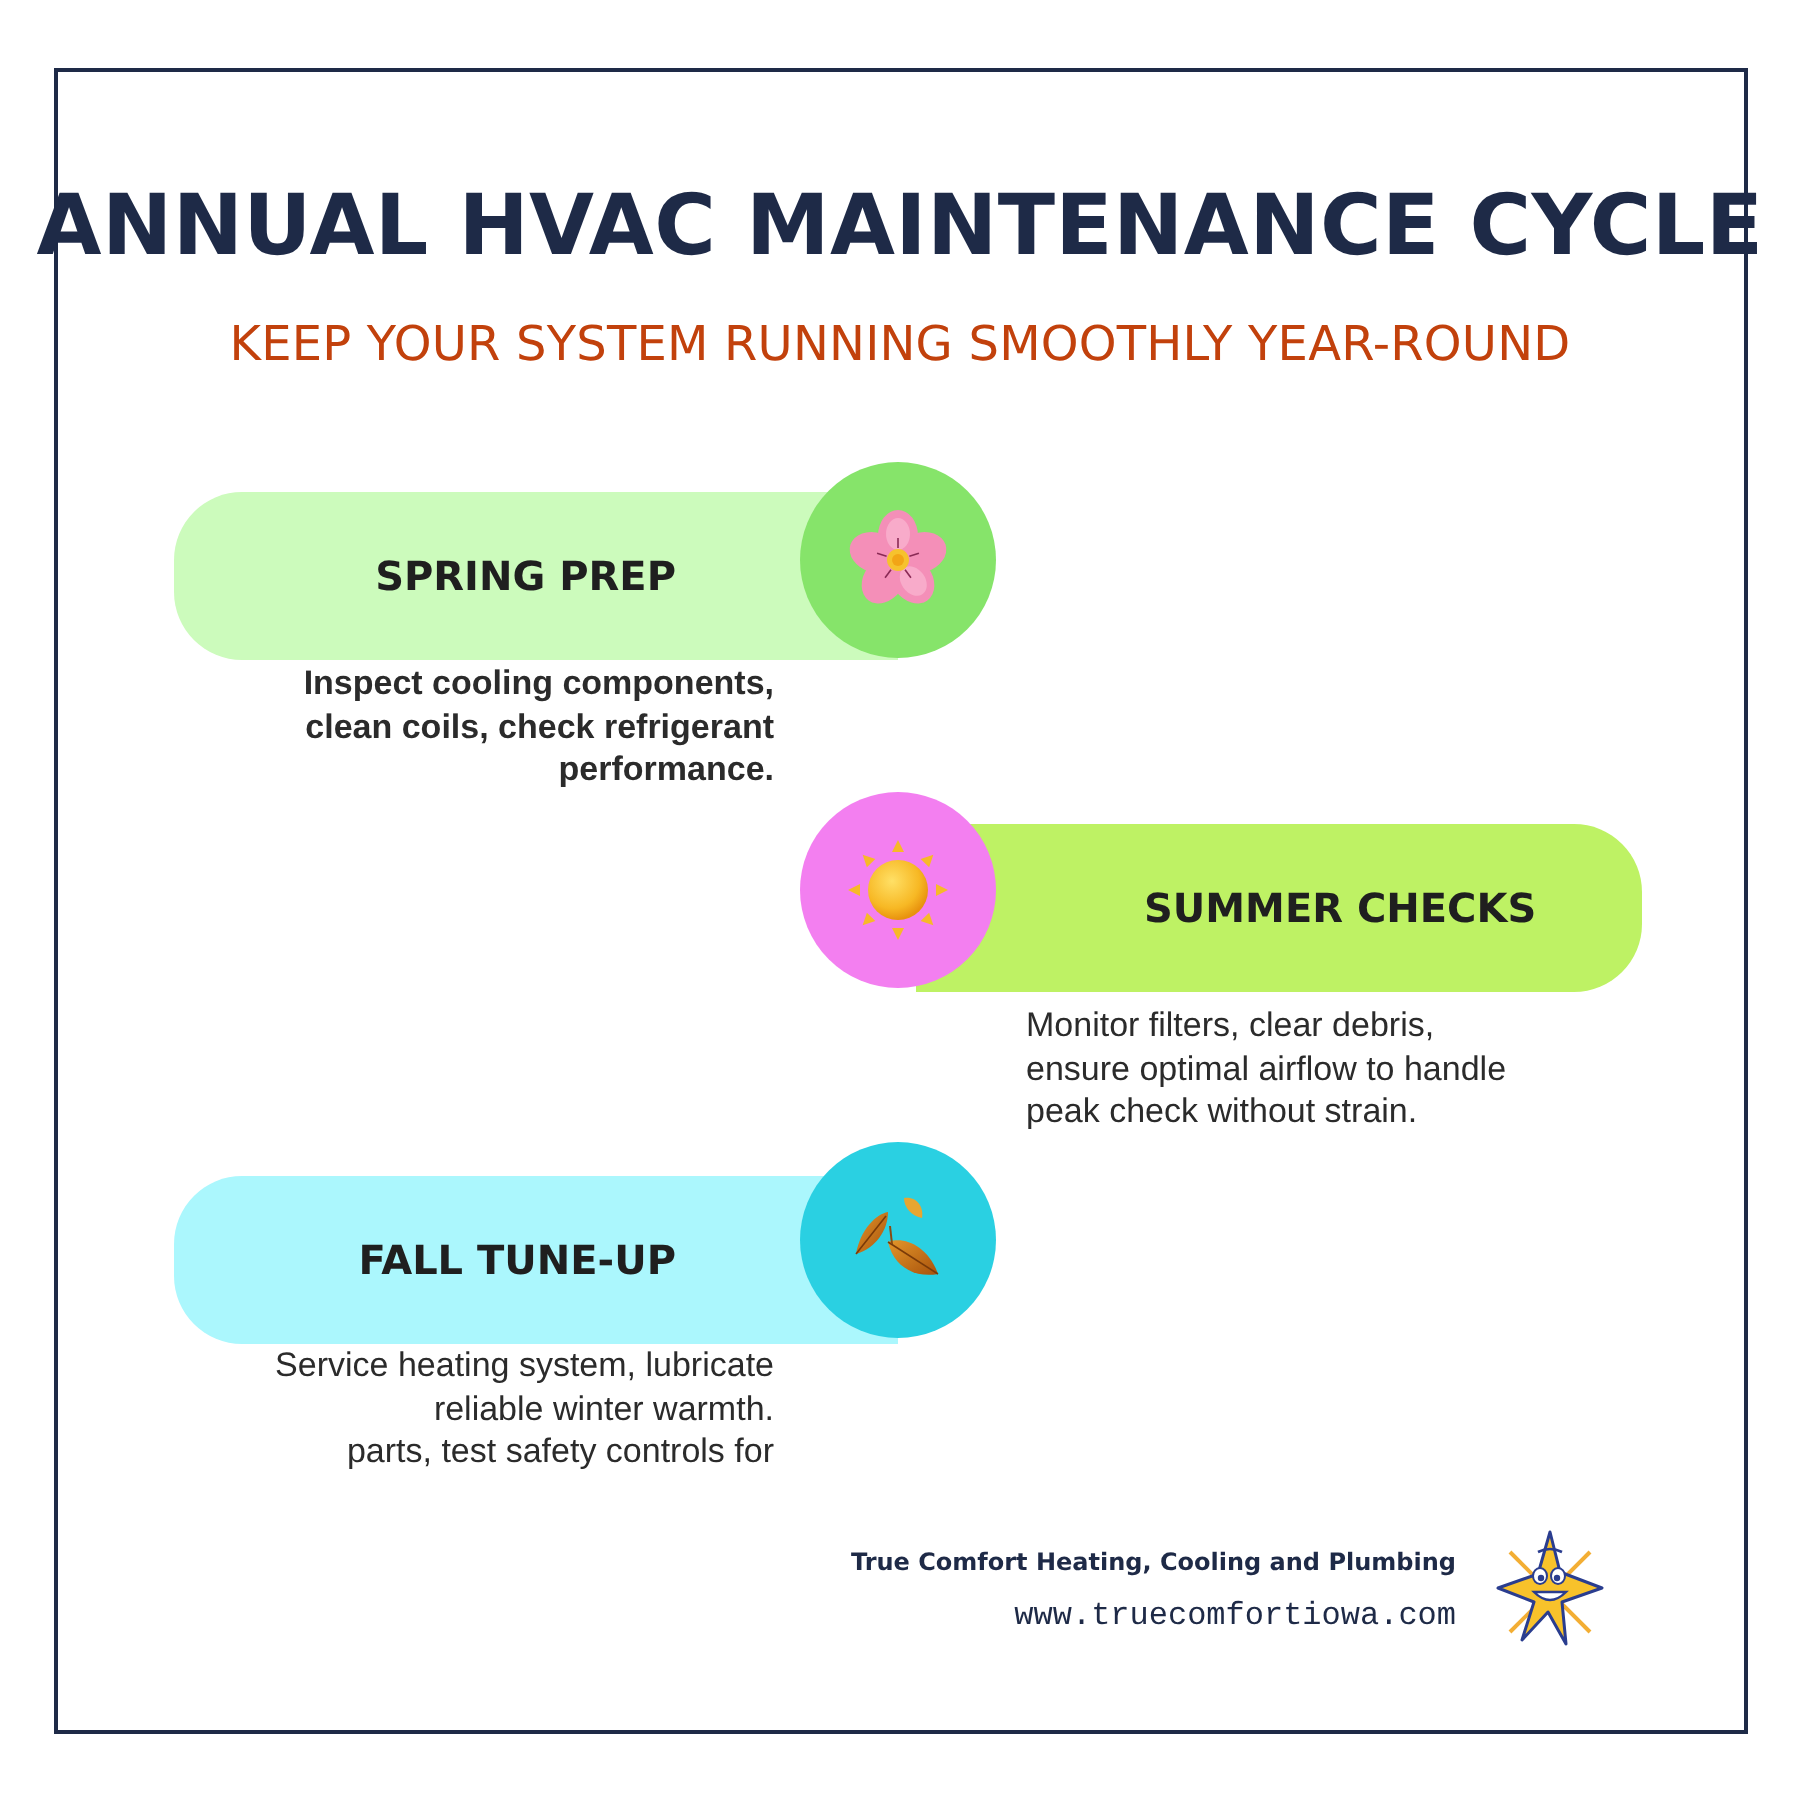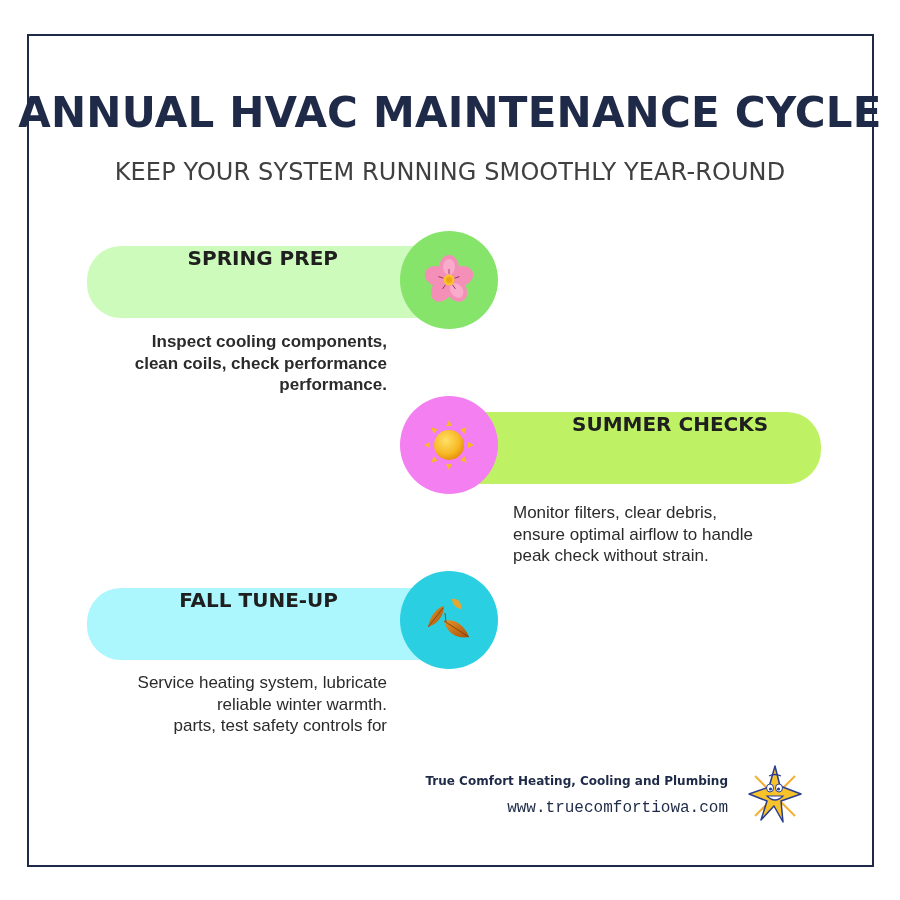--- a/index.html
+++ b/index.html
@@ -22,29 +22,30 @@
       font-size: 42px;
       letter-spacing: 0.2px;
       color: #1e2a47;
     }
     .subtitle {
       position: absolute;
       left: 0; top: 158px; width: 900px;
       text-align: center;
       font-family: "DejaVu Sans", sans-serif;
       font-size: 24px;
-      color: #404040;
+      color: #c2410c;
       letter-spacing: 0.1px;
     }
 
     .pill {
       position: absolute;
-      height: 72px;
+      height: 84px;
       border-radius: 34px;
       display: flex;
+      align-items: center;
     }
     .pill-label {
       font-family: "DejaVu Sans", sans-serif;
       font-weight: bold;
       font-size: 20px;
       color: #1f1f1f;
       white-space: nowrap;
     }
     .pill.left { justify-content: flex-end; padding-right: 111px; border-radius: 34px 0 0 34px; }
     .pill.right { justify-content: flex-start; padding-left: 114px; border-radius: 0 34px 34px 0; }
@@ -118,21 +119,21 @@
         <line x1="0" y1="-6" x2="0" y2="-11" transform="rotate(72)"></line>
         <line x1="0" y1="-6" x2="0" y2="-11" transform="rotate(144)"></line>
         <line x1="0" y1="-6" x2="0" y2="-11" transform="rotate(216)"></line>
         <line x1="0" y1="-6" x2="0" y2="-11" transform="rotate(288)"></line>
       </g>
     </g>
   </svg>
 </div>
 <div class="desc right-align" style="right:513px; top:331px; width:300px;font-weight:bold;">
   <div>Inspect cooling components,</div>
-  <div>clean coils, check performance</div>
+  <div>clean coils, check refrigerant</div>
   <div>performance.</div>
 </div>
 
 <div class="pill right" style="left:458px; top:412px; width:363px; background:#bef264;">
   <span class="pill-label">SUMMER CHECKS</span>
 </div>
 <div class="circle" style="left:400px; top:396px; background:#f37ff0;">
   <svg width="52" height="52" viewBox="0 0 52 52">
     <defs>
       <radialGradient id="sunG" cx="40%" cy="35%" r="65%">

